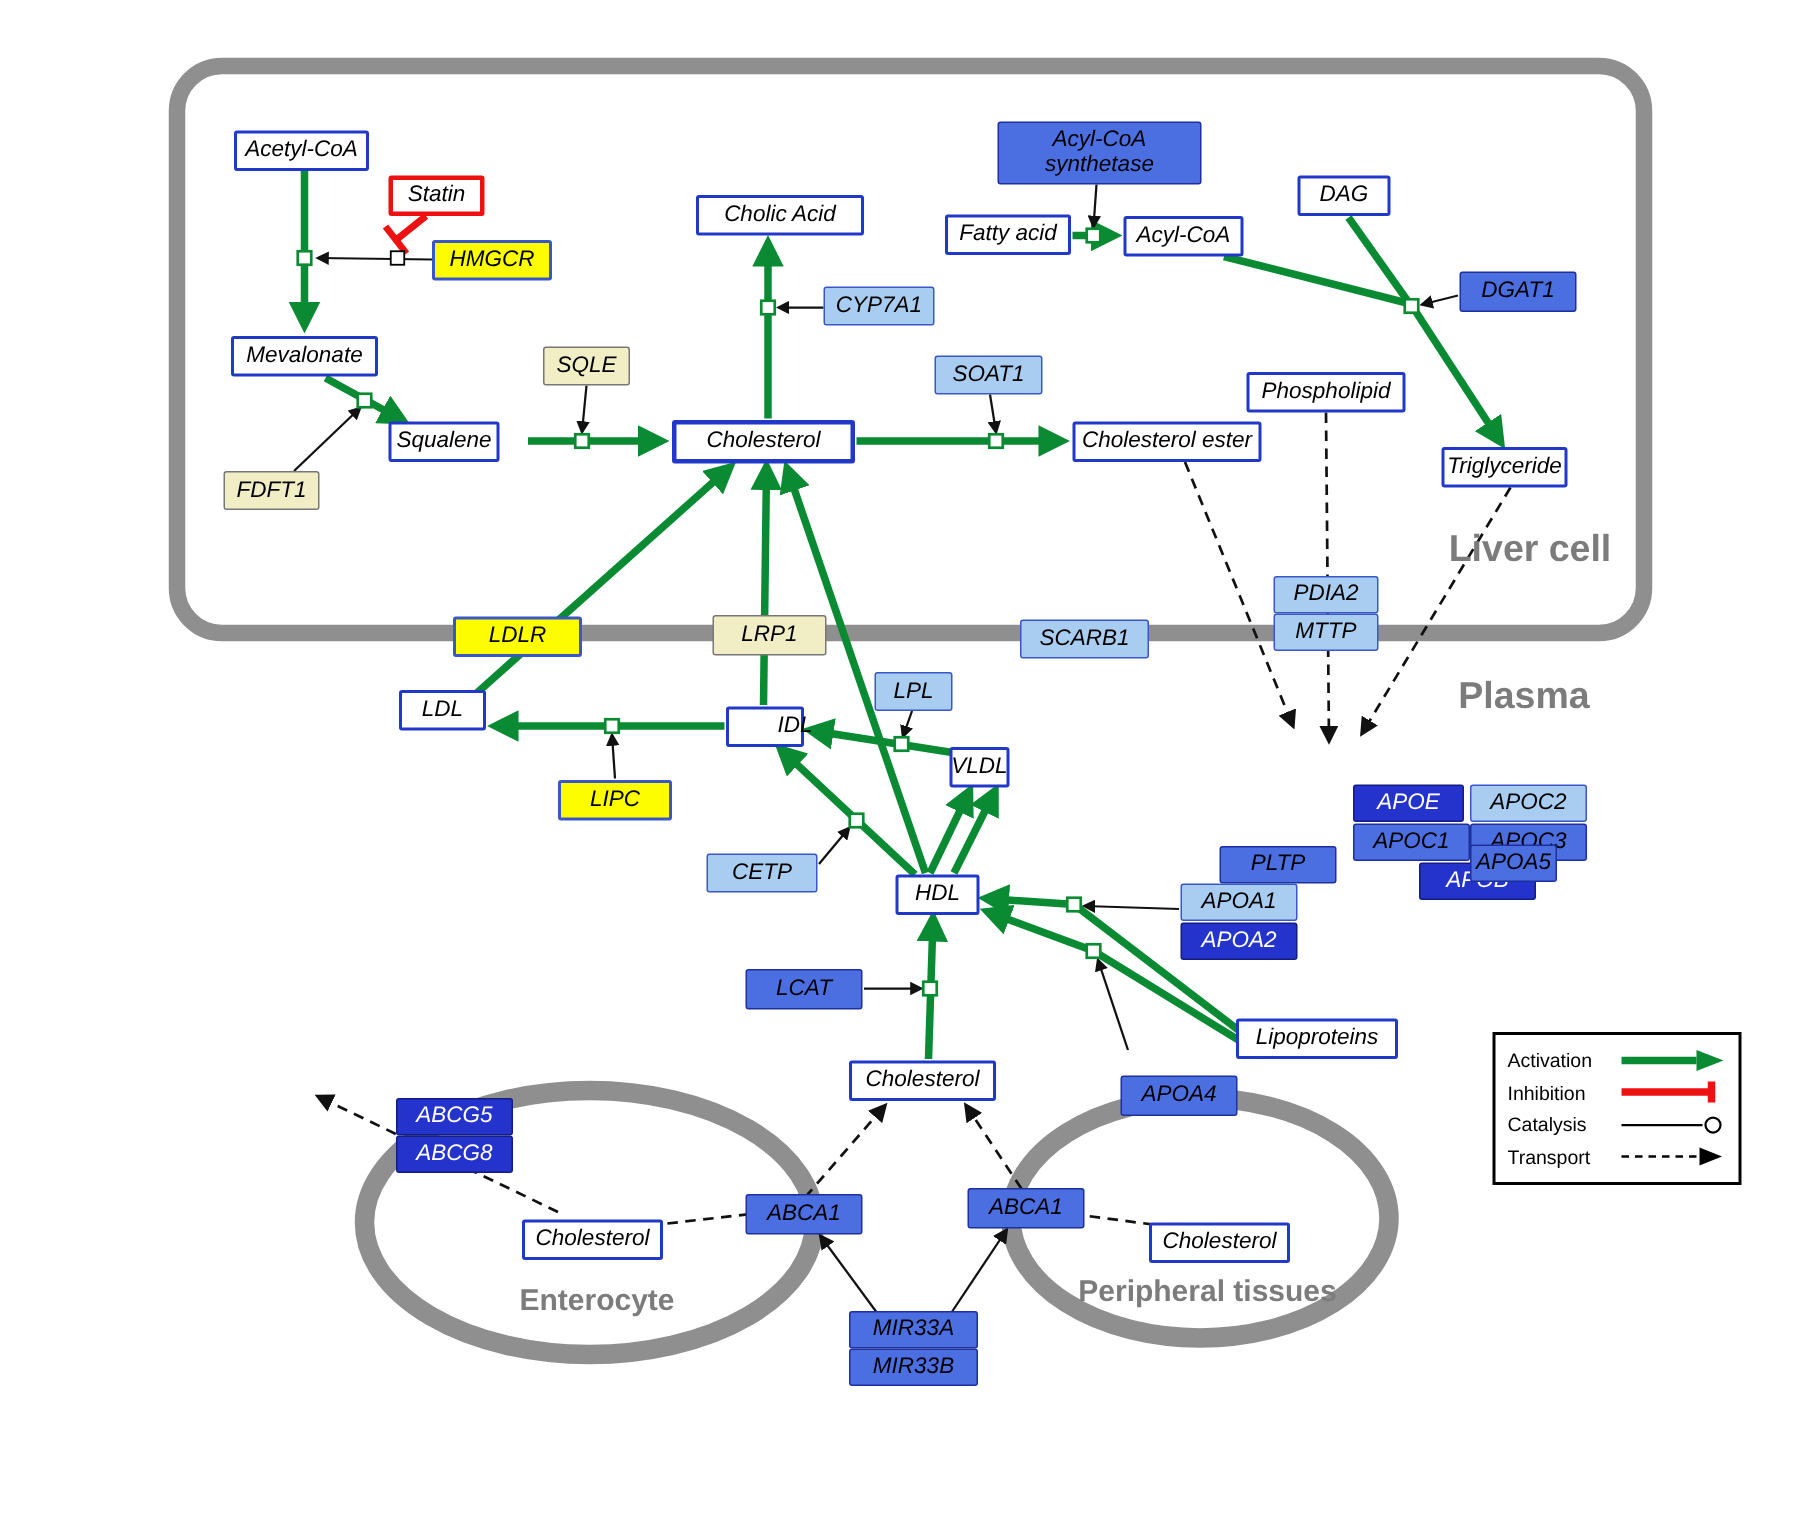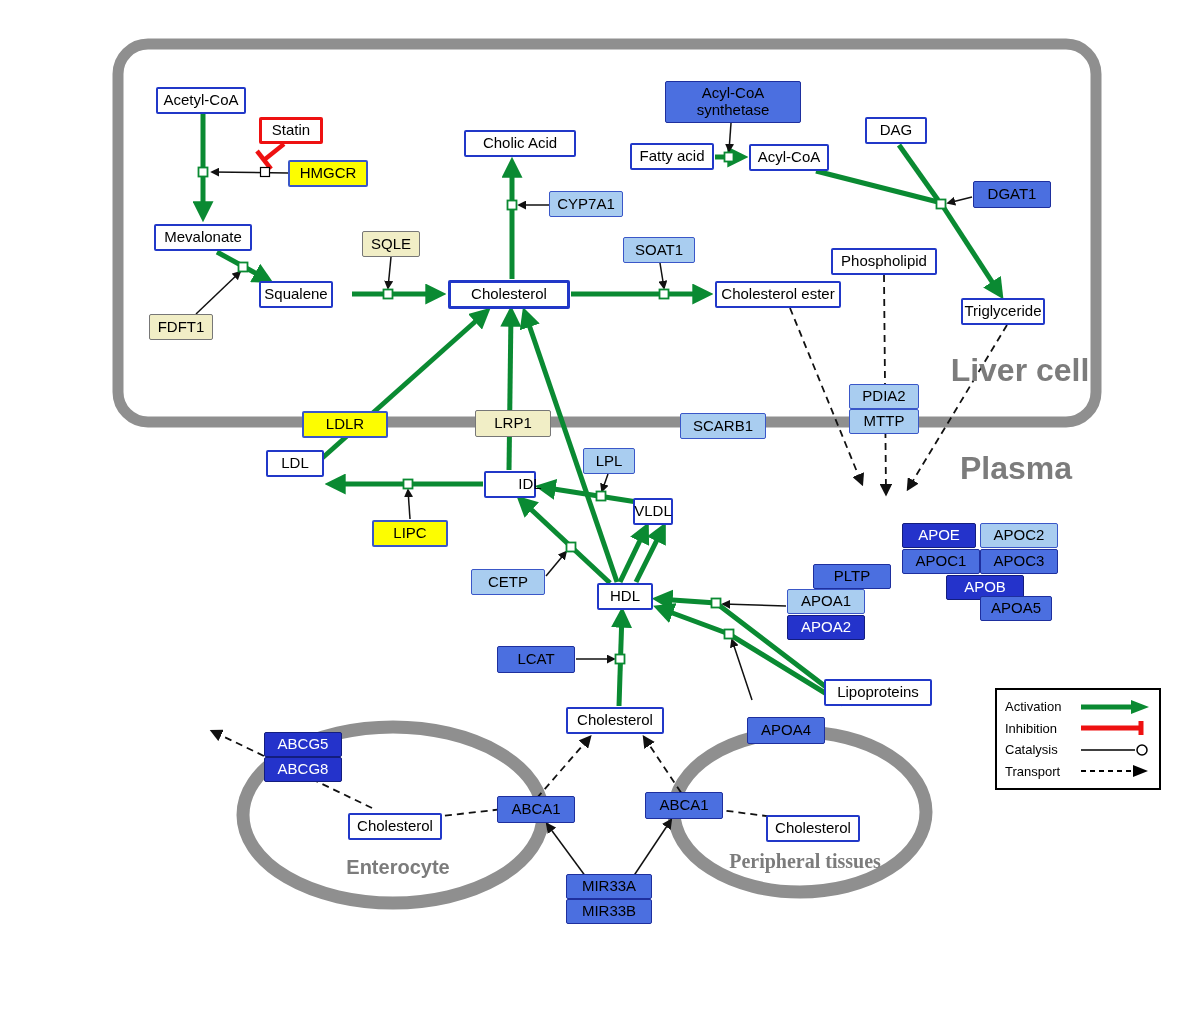--- a/index.html
+++ b/index.html
@@ -4,32 +4,32 @@
 <style>
   html,body{margin:0;padding:0;background:#fff;}
   .stage{position:relative;width:1200px;height:1013px;background:#fff;
          font-family:"Liberation Sans",sans-serif;overflow:hidden;}
   svg.wires{position:absolute;left:0;top:0;}
 
   
   .node{position:absolute;display:flex;align-items:center;justify-content:center;
         text-align:center;font-size:15px;line-height:1.12;box-sizing:border-box;
         background:#fff;border:2px solid #2138c8;border-radius:2px;color:#000;
-        padding:1px 2px;white-space:pre-line;}
+        padding:1px 2px;white-space:pre-line;font-style:italic;}
   .node.metabolite_bold{border-width:3px;}
   .node.inhibitor{border:3px solid #ee1111;}
   .node.yellow{background:#fdfd00;border:2px solid #3a57c8;}
   .node.paleyellow{background:#f1eec6;border:1px solid #777;}
   .node.lightblue{background:#a9cdf0;border:1px solid #3a57c8;}
   .node.blue{background:#4b6fe0;border:1px solid #1e2f9e;}
   .node.darkblue{background:#2433cb;border:1px solid #131d7e;color:#fff;}
 
   
   .comp-label{position:absolute;color:#7c7c7c;font-weight:bold;text-align:center;}
-  .comp-label.big{font-size:32px;}
+  .comp-label.big{font-size:25px;}
   .comp-label.med{font-size:20px;}
 
   
   .legend{position:absolute;left:995px;top:688px;width:166px;height:102px;
           background:#fff;border:2px solid #000;box-sizing:border-box;
           padding:6px 8px;display:flex;flex-direction:column;justify-content:space-between;}
   .legend-row{display:flex;align-items:center;justify-content:space-between;height:21px;}
   .legend-label{font-size:13px;color:#000;}
 
   
@@ -144,54 +144,54 @@
       <div class="node metabolite" style="left: 749px; top: 143.5px; width: 80px; height: 27px;">Acyl-CoA</div>
       <div class="node metabolite" style="left: 865px; top: 116.5px; width: 62px; height: 27px;">DAG</div>
       <div class="node blue" style="left: 973px; top: 180.5px; width: 78px; height: 27px;">DGAT1</div>
       <div class="node metabolite" style="left: 831px; top: 247.5px; width: 106px; height: 27px;">Phospholipid</div>
       <div class="node metabolite" style="left: 961px; top: 297.5px; width: 84px; height: 27px;">Triglyceride</div>
       <div class="node yellow" style="left: 302px; top: 410.5px; width: 86px; height: 27px;">LDLR</div>
       <div class="node paleyellow" style="left: 475px; top: 409.5px; width: 76px; height: 27px;">LRP1</div>
       <div class="node lightblue" style="left: 680px; top: 413px; width: 86px; height: 26px;">SCARB1</div>
       <div class="node lightblue" style="left: 849px; top: 383.5px; width: 70px; height: 25px;">PDIA2</div>
       <div class="node lightblue" style="left: 849px; top: 408.5px; width: 70px; height: 25px;">MTTP</div>
-      <div class="node metabolite" style="left: 266px; top: 450px; width: 58px; height: 27px;">LDL</div>
+      <div class="node metabolite" style="left: 266px; top: 460px; width: 58px; height: 27px;">LDL</div>
       <div class="node metabolite" style="left: 484px; top: 470.5px; width: 52px; height: 27px; padding-left: 42px;">IDL</div>
       <div class="node lightblue" style="left: 583px; top: 448px; width: 52px; height: 26px;">LPL</div>
       <div class="node metabolite" style="left: 633px; top: 497.5px; width: 40px; height: 27px;">VLDL</div>
       <div class="node yellow" style="left: 372px; top: 519.5px; width: 76px; height: 27px;">LIPC</div>
       <div class="node lightblue" style="left: 471px; top: 569px; width: 74px; height: 26px;">CETP</div>
       <div class="node metabolite" style="left: 597px; top: 582.5px; width: 56px; height: 27px;">HDL</div>
       <div class="node blue" style="left: 787px; top: 563.5px; width: 78px; height: 25px; margin-left: 26px;">PLTP</div>
       <div class="node lightblue" style="left: 787px; top: 588.5px; width: 78px; height: 25px;">APOA1</div>
       <div class="node darkblue" style="left: 787px; top: 614.5px; width: 78px; height: 25px;">APOA2</div>
       <div class="node blue" style="left: 497px; top: 645.5px; width: 78px; height: 27px;">LCAT</div>
       <div class="node blue" style="left: 747px; top: 700.5px; width: 78px; height: 27px; margin-top: 16px;">APOA4</div>
       <div class="node metabolite" style="left: 824px; top: 678.5px; width: 108px; height: 27px;">Lipoproteins</div>
       <div class="node darkblue" style="left: 902px; top: 522.5px; width: 74px; height: 25px;">APOE</div>
       <div class="node lightblue" style="left: 980px; top: 522.5px; width: 78px; height: 25px;">APOC2</div>
       <div class="node blue" style="left: 902px; top: 548.5px; width: 78px; height: 25px;">APOC1</div>
       <div class="node blue" style="left: 980px; top: 548.5px; width: 78px; height: 25px;">APOC3</div>
       <div class="node darkblue" style="left: 902px; top: 574.5px; width: 78px; height: 25px; margin-left: 44px;">APOB</div>
-      <div class="node blue" style="left: 980px; top: 596px; width: 72px; height: 25px;">APOA5</div>
+      <div class="node blue" style="left: 980px; top: 563px; width: 58px; height: 25px;">APOA5</div>
       <div class="node metabolite" style="left: 566px; top: 706.5px; width: 98px; height: 27px;">Cholesterol</div>
       <div class="node darkblue" style="left: 264px; top: 731.5px; width: 78px; height: 25px;">ABCG5</div>
       <div class="node darkblue" style="left: 264px; top: 756.5px; width: 78px; height: 25px;">ABCG8</div>
       <div class="node metabolite" style="left: 348px; top: 812.5px; width: 94px; height: 27px;">Cholesterol</div>
       <div class="node blue" style="left: 497px; top: 795.5px; width: 78px; height: 27px;">ABCA1</div>
       <div class="node blue" style="left: 645px; top: 791.5px; width: 78px; height: 27px;">ABCA1</div>
       <div class="node metabolite" style="left: 766px; top: 814.5px; width: 94px; height: 27px;">Cholesterol</div>
       <div class="node blue" style="left: 566px; top: 873.5px; width: 86px; height: 25px;">MIR33A</div>
       <div class="node blue" style="left: 566px; top: 898.5px; width: 86px; height: 25px;">MIR33B</div>
     </div>
 
   <div class="comp-label big" style="left:940px;top:352px;width:160px;">Liver cell</div>
   <div class="comp-label big" style="left:946px;top:450px;width:140px;">Plasma</div>
   <div class="comp-label med" style="left:318px;top:856px;width:160px;">Enterocyte</div>
-  <div class="comp-label med" style="left:705px;top:850px;width:200px;font-family:Liberation Serif, serif;">Peripheral tissues</div>
+  <div class="comp-label med" style="left:705px;top:850px;width:200px;">Peripheral tissues</div>
 
   <div class="legend">
     <div class="legend-row">
       <span class="legend-label">Activation</span>
       <svg width="72" height="16">
         <line x1="2" y1="8" x2="52" y2="8" stroke="#0a8a32" stroke-width="5"></line>
         <polygon points="52,1 70,8 52,15" fill="#0a8a32"></polygon>
       </svg>
     </div>
     <div class="legend-row">

